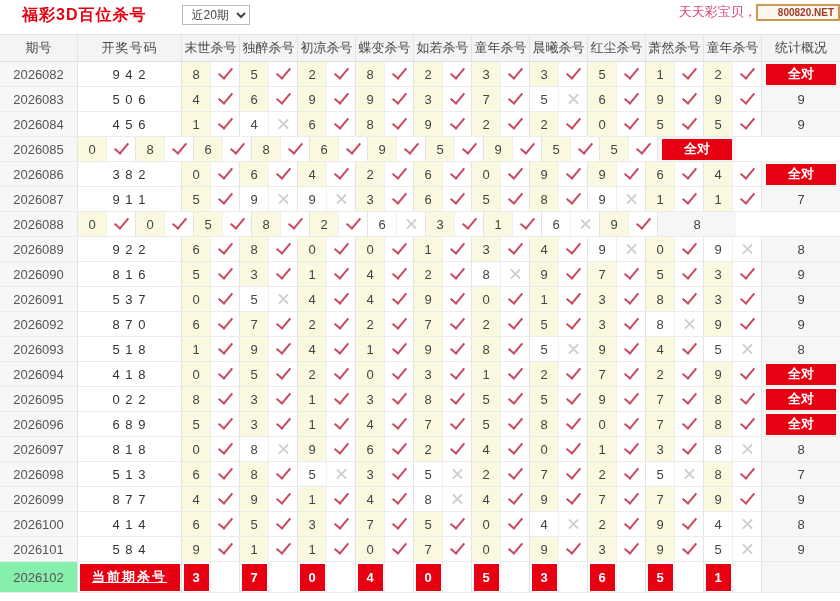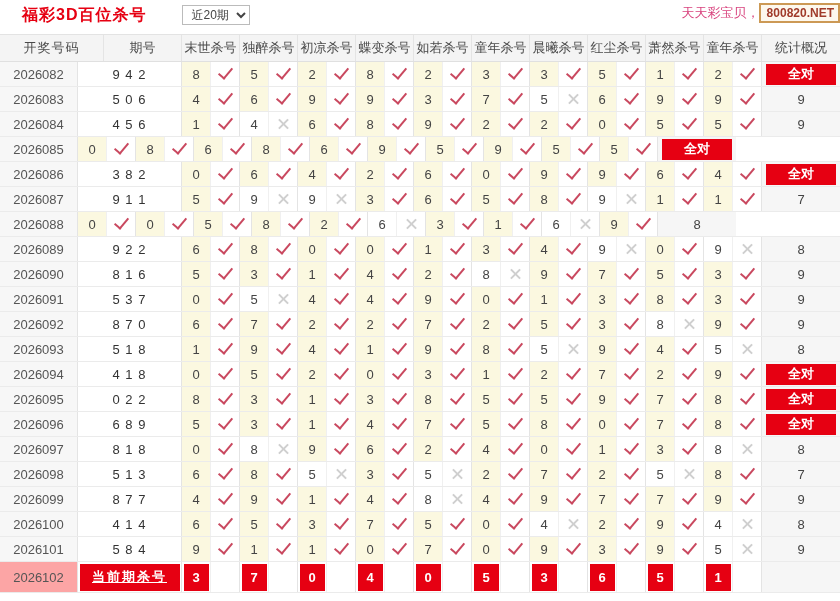--- a/index.html
+++ b/index.html
@@ -9,21 +9,21 @@
     font-family: "Liberation Sans", "DejaVu Sans", sans-serif;
     color:#333; position: relative;
   }
   .topbar { height: 30px; display:flex; align-items:center; padding-left:22px; position:relative; }
   .title { color:#e60012; font-weight:bold; font-size:16px; letter-spacing:1px; }
   .range-select { margin-left:36px; font-size:12px; color:#444; padding:1px 4px; height:20px;
     border:1px solid #bbb; border-radius:0; background:#fff; }
   .site { position:absolute; right:0; top:3px; display:flex; align-items:center; white-space:nowrap; }
   .site-text { color:#d8437e; font-size:13px; }
   .site-badge { border:2px solid #cc9955; background:#fdf8ee; color:#a03b2a; font-weight:bold;
-    font-size:12px; padding:1px 4px 1px 6px; margin-left:-14px; }
+    font-size:10px; padding:1px 4px 1px 20px; margin-left:-14px; }
   .tbl { margin-top:4px; border-top:1px solid #e3e3e3; }
   .row { display:flex; border-bottom:1px solid #ebebeb; height:25px; align-items:stretch; }
   .row.head { height:27px; background:#f4f4f4; border-bottom:1px solid #e0e0e0; }
   .row.foot { height:31px; }
   .c { display:flex; align-items:center; justify-content:center; border-right:1px solid #f0f0f0;
        font-size:13px; overflow:hidden; }
   .c.grp { border-right:1px solid #e4e4e4; }
   .c-period { width:78px; background:#f7f7f7; color:#555; }
   .c-number { width:104px; color:#333; letter-spacing:1px; }
   .c-kn { width:29px; color:#444; }
@@ -39,41 +39,41 @@
   .mk-x::before, .mk-x::after { content:""; position:absolute; left:0; top:5.5px; width:13px; height:2px;
     background:#cfcfcf; }
   .mk-x::before { transform:rotate(45deg); }
   .mk-x::after { transform:rotate(-45deg); }
   .badge-all { background:#e60012; color:#fff; font-weight:bold; font-size:13px;
     width:70px; height:21px; display:flex; align-items:center; justify-content:center; }
   .badge-cur { background:#e60012; color:#fff; font-weight:bold; font-size:13px; letter-spacing:2px;
     width:100px; height:27px; display:flex; align-items:center; justify-content:center;text-decoration:underline; }
   .redblock { background:#e60012; color:#fff; font-weight:bold; font-size:13px;
     width:25px; height:27px; display:flex; align-items:center; justify-content:center; }
-  .row.foot .c-period { background:#fca5a5; }
+  .row.foot .c-period { background:#86efac; }
   .row.foot .c-stat { background:#f6f6f6; }
 </style>
 </head>
 <body>
 
 <div class="topbar">
   <span class="title">福彩3D百位杀号</span>
   <select class="range-select">
     <option>近20期</option>
   </select>
   <div class="site">
     <span class="site-text">天天彩宝贝，天</span>
     <span class="site-badge">800820.NET</span>
   </div>
 </div>
 
 <div class="tbl">
   <div class="row head" id="thead">
+      <div class="c c-period grp">期号</div>
       <div class="c c-number grp">开奖号码</div>
-      <div class="c c-period grp">期号</div>
       <div class="c c-expert grp">末世杀号</div>
       <div class="c c-expert grp">独醉杀号</div>
       <div class="c c-expert grp">初凉杀号</div>
       <div class="c c-expert grp">蝶变杀号</div>
       <div class="c c-expert grp">如若杀号</div>
       <div class="c c-expert grp">童年杀号</div>
       <div class="c c-expert grp">晨曦杀号</div>
       <div class="c c-expert grp">红尘杀号</div>
       <div class="c c-expert grp">萧然杀号</div>
       <div class="c c-expert grp">童年杀号</div>

